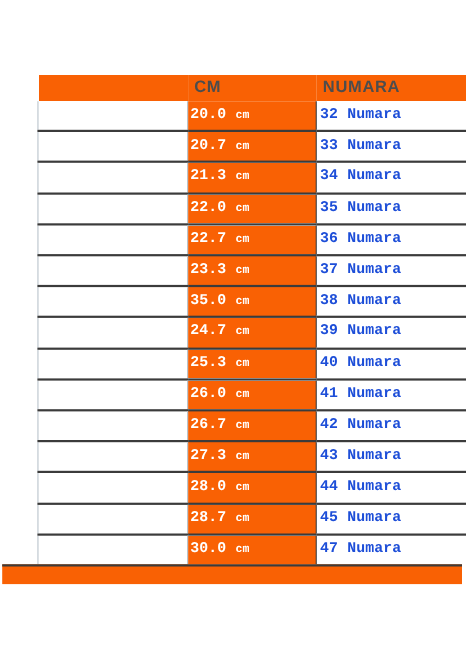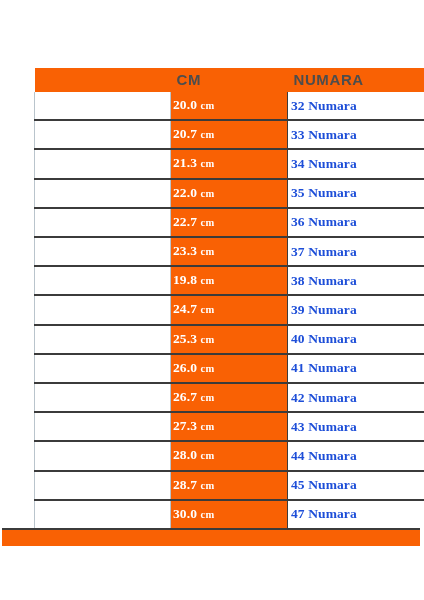--- a/index.html
+++ b/index.html
@@ -70,21 +70,21 @@
 
   tbody td {
     padding: 0;
     margin: 0;
     height: 26.2px;
     line-height: 26.2px;
     vertical-align: middle;
     overflow: hidden;
     white-space: nowrap;
     border-top: 2px solid #3b3b3b;
-    font-family: Liberation Serif, serif;
+    font-family: Liberation Mono, monospace;
     font-weight: bold;
     font-size: 13.5px;
   }
 
   tbody td.cell-blank {
     background: #ffffff;
     border-left: 1px solid #b9c4cc;
     border-right: 1px solid #b9c4cc;
   }
 
@@ -167,21 +167,21 @@
             <td class="cell-cm"><span>22.7</span> <span class="unit">cm</span></td>
             <td class="cell-num">36 Numara</td>
           </tr>
           <tr class="data-row">
             <td class="cell-blank"></td>
             <td class="cell-cm"><span>23.3</span> <span class="unit">cm</span></td>
             <td class="cell-num">37 Numara</td>
           </tr>
           <tr class="data-row">
             <td class="cell-blank"></td>
-            <td class="cell-cm"><span>19.8</span> <span class="unit">cm</span></td>
+            <td class="cell-cm"><span>35.0</span> <span class="unit">cm</span></td>
             <td class="cell-num">38 Numara</td>
           </tr>
           <tr class="data-row">
             <td class="cell-blank"></td>
             <td class="cell-cm"><span>24.7</span> <span class="unit">cm</span></td>
             <td class="cell-num">39 Numara</td>
           </tr>
           <tr class="data-row">
             <td class="cell-blank"></td>
             <td class="cell-cm"><span>25.3</span> <span class="unit">cm</span></td>

